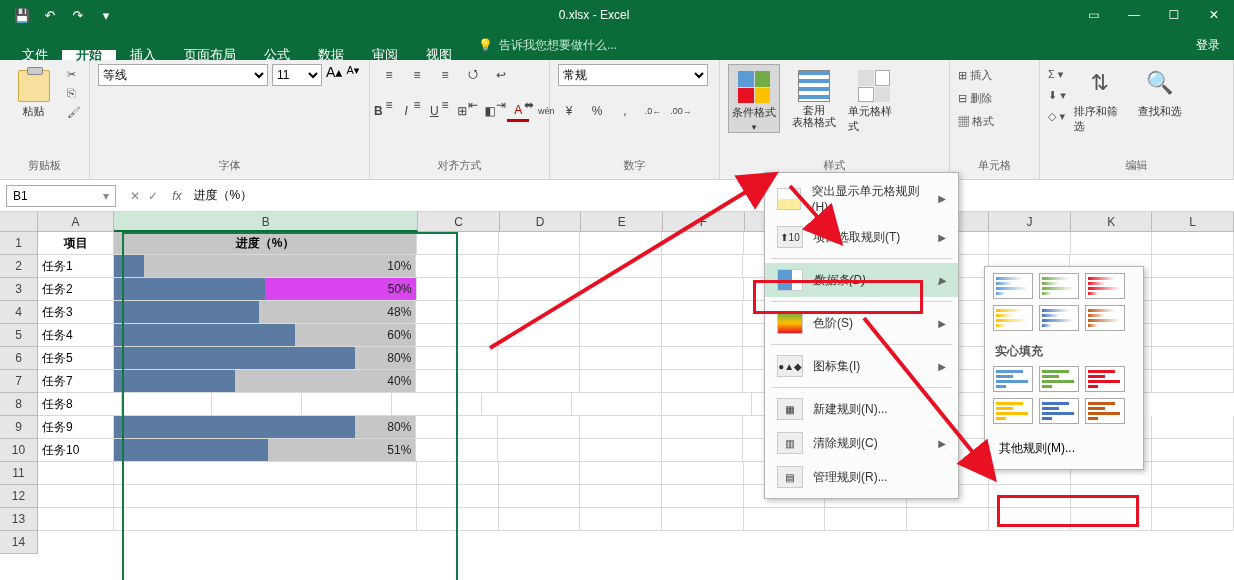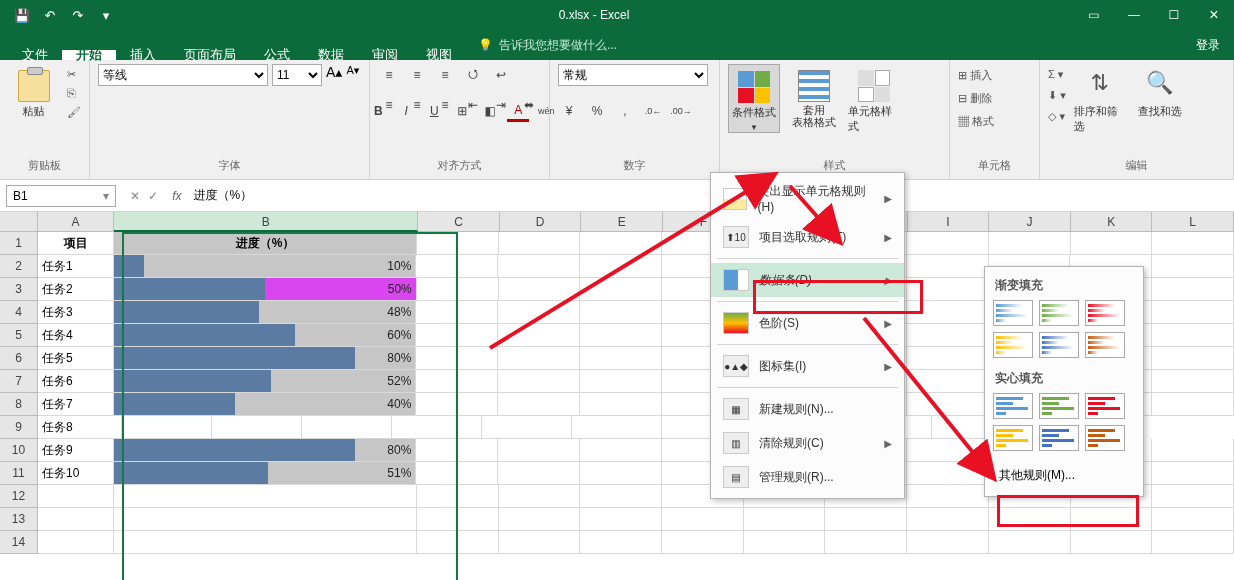--- a/index.html
+++ b/index.html
@@ -395,37 +395,20 @@
         <div class="cell" style="width: 90px;"></div>
         <div class="cell" style="width: 90px;"></div>
         <div class="cell" style="width: 90px;"></div>
         <div class="cell" style="width: 90px;"></div>
         <div class="cell" style="width: 90px;"></div>
         <div class="cell" style="width: 90px;"></div>
         <div class="cell" style="width: 90px;"></div>
         <div class="cell" style="width: 90px;"></div>
       </div>
       <div class="row">
-        <div class="cell" style="width: 84px;">任务6</div>
-        <div class="cell bar-cell" style="width: 336px; background: rgb(198, 198, 198);">
-          <div class="bar-fill" style="width: 52%;"></div>
-          <div class="bar-text">52%</div>
-        </div>
-        <div class="cell" style="width: 90px;"></div>
-        <div class="cell" style="width: 90px;"></div>
-        <div class="cell" style="width: 90px;"></div>
-        <div class="cell" style="width: 90px;"></div>
-        <div class="cell" style="width: 90px;"></div>
-        <div class="cell" style="width: 90px;"></div>
-        <div class="cell" style="width: 90px;"></div>
-        <div class="cell" style="width: 90px;"></div>
-        <div class="cell" style="width: 90px;"></div>
-        <div class="cell" style="width: 90px;"></div>
-      </div>
-      <div class="row">
         <div class="cell" style="width: 84px;">任务7</div>
         <div class="cell bar-cell" style="width: 336px; background: rgb(198, 198, 198);">
           <div class="bar-fill" style="width: 40%;"></div>
           <div class="bar-text">40%</div>
         </div>
         <div class="cell" style="width: 90px;"></div>
         <div class="cell" style="width: 90px;"></div>
         <div class="cell" style="width: 90px;"></div>
         <div class="cell" style="width: 90px;"></div>
         <div class="cell" style="width: 90px;"></div>
@@ -521,21 +504,21 @@
         <div class="cell" style="width: 90px;"></div>
         <div class="cell" style="width: 90px;"></div>
         <div class="cell" style="width: 90px;"></div>
         <div class="cell" style="width: 90px;"></div>
         <div class="cell" style="width: 90px;"></div>
       </div>
     </div>
   <div class="sel-rect" style="top:20px;left:122px;width:336px;height:368px;"></div>
 </div>
 
-<div class="menu" style="top:172px;left:710px;width:195px;">
+<div class="menu" style="top:172px;left:764px;width:195px;">
   <div class="mitem">
     <span class="micon" style="background:linear-gradient(#fff 0 50%,#ffeb9c 50%);"></span>
     <span>突出显示单元格规则(H)</span>
       <span class="arrow">▶</span>
   </div>
   <div class="mitem">
     <span class="micon">⬆10</span>
     <span>项目选取规则(T)</span>
       <span class="arrow">▶</span>
   </div>
@@ -567,21 +550,20 @@
     <span>清除规则(C)</span>
       <span class="arrow">▶</span>
   </div>
   <div class="mitem">
     <span class="micon">▤</span>
     <span>管理规则(R)...</span>
   </div>
 </div>
 
 <div class="submenu" style="top:266px;left:984px;width:160px;">
-  <div class="sub-title">渐变填充</div>
   <div class="swatch-grid" id="grad-swatches">
       <div class="swatch">
         <div class="bars">
           <span style="width: 80%; background: linear-gradient(90deg, rgb(91, 155, 213), rgb(255, 255, 255));"></span>
           <span style="width: 50%; background: linear-gradient(90deg, rgb(91, 155, 213), rgb(255, 255, 255));"></span>
           <span style="width: 95%; background: linear-gradient(90deg, rgb(91, 155, 213), rgb(255, 255, 255));"></span>
           <span style="width: 30%; background: linear-gradient(90deg, rgb(91, 155, 213), rgb(255, 255, 255));"></span>
         </div>
       </div>
       <div class="swatch">

